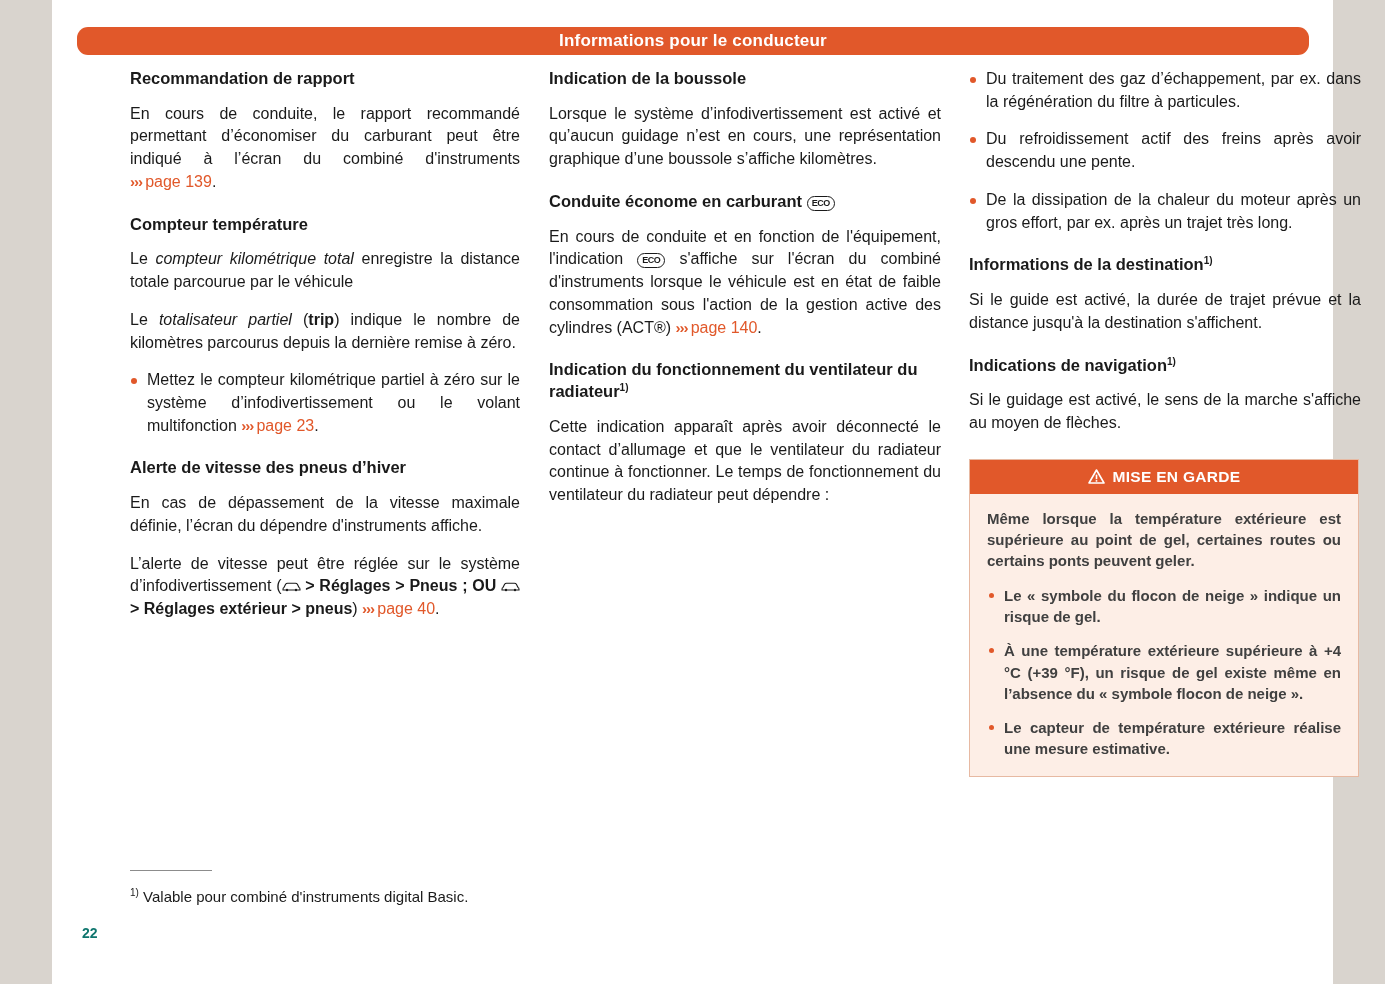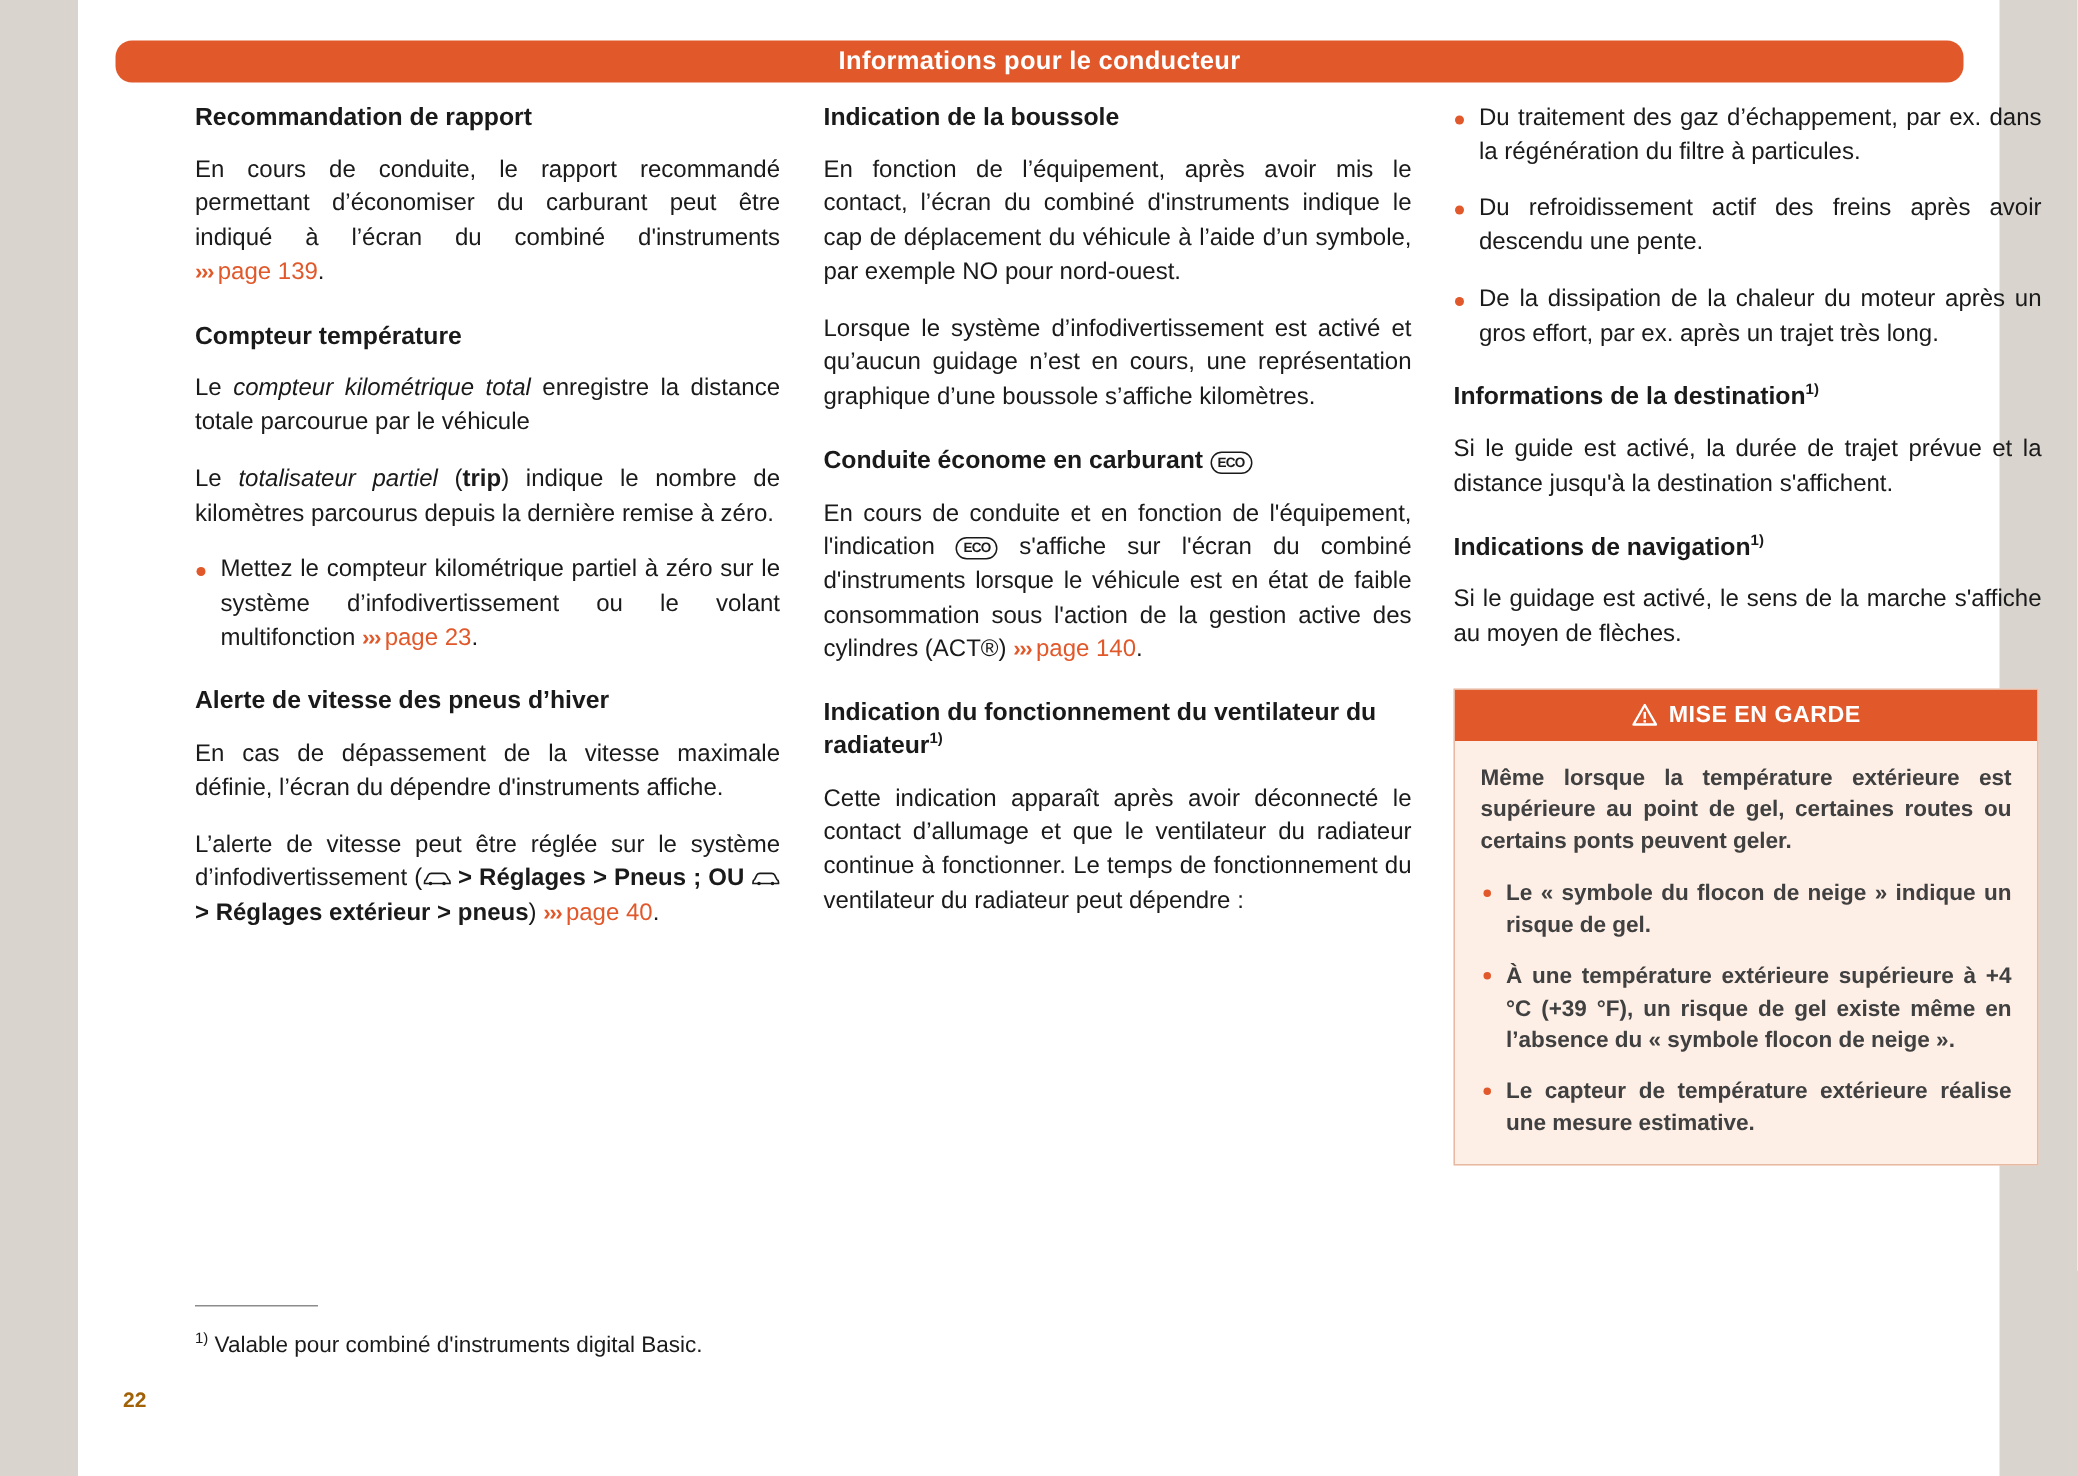--- a/index.html
+++ b/index.html
@@ -181,21 +181,21 @@
     font-size: 15px;
     color: #1a1a1a;
   }
   .footnote sup { font-size: 10px; }
   .page-num {
     position: absolute;
     left: 30px;
     top: 925px;
     font-size: 14px;
     font-weight: bold;
-    color: #a16207;
+    color: #0f766e;
   }
   sup { font-size: 10px; vertical-align: super; line-height: 0; }
 </style>
 </head>
 <body>
 
 <div class="page-stripe-left"></div>
 <div class="page">
 
   <div class="header-bar">
@@ -231,21 +231,20 @@
                 <circle cx="14" cy="9" r="1.2" fill="#1a1a1a"></circle>
               </svg></span><b> &gt; Réglages extérieur &gt; pneus</b><span>) </span><span class="arrows">›››&nbsp;</span><span class="ref">page 40</span>.</p>
       </div>
 
     </div>
 
     <div class="col col2">
 
       <div class="blk">
         <h3 class="sec">Indication de la boussole</h3>
-        <p class="para">En fonction de l’équipement, après avoir mis le contact, l’écran du combiné d'instruments indique le cap de déplacement du véhicule à l’aide d’un symbole, par exemple NO pour nord-ouest.</p>
         <p class="para">Lorsque le système d’infodivertissement est activé et qu’aucun guidage n’est en cours, une représentation graphique d’une boussole s’affiche kilomètres.</p>
       </div>
 
       <div class="blk">
         <h3 class="sec"><span>Conduite économe en carburant</span> <span class="eco-ico">ECO</span></h3>
         <p class="para"><span>En cours de conduite et en fonction de l'équipement, l'indication </span><span class="eco-ico">ECO</span><span> s'affiche sur l'écran du combiné d'instruments lorsque le véhicule est en état de faible consommation sous l'action de la gestion active des cylindres (ACT®) </span><span class="arrows">›››&nbsp;</span><span class="ref">page 140</span>.</p>
       </div>
 
       <div class="blk">
         <h3 class="sec"><span>Indication du fonctionnement du ventilateur du radiateur</span><sup>1)</sup></h3>

